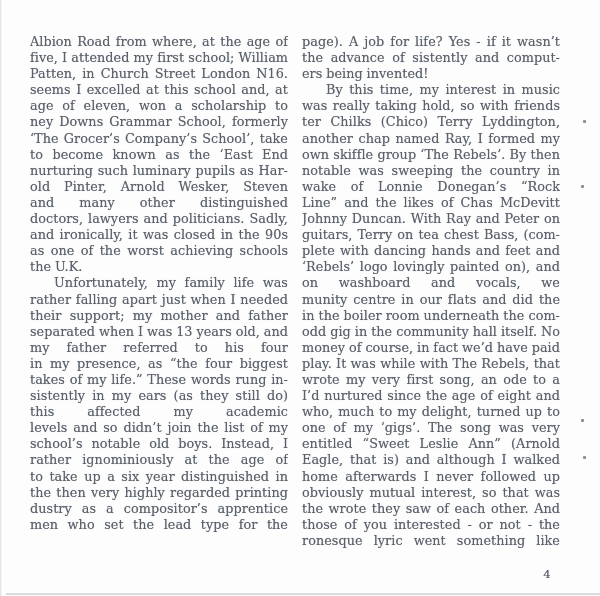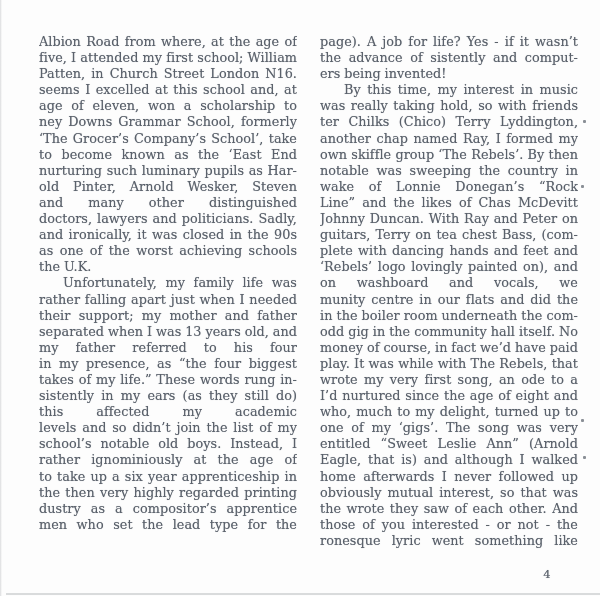--- a/index.html
+++ b/index.html
@@ -18,21 +18,20 @@
   .columns {
     position: absolute;
     top: 34px;
     left: 30px;
     display: flex;
     gap: 14px;
     filter: blur(0.25px);
   }
   .column {
     width: 258px;
-    margin-left: 9px;
   }
   .line {
     font-size: 12.8px;
     line-height: 16.1px;
     height: 16.1px;
     overflow: hidden;
     color: #5a616b;
     text-align: justify;
     text-align-last: justify;
     word-spacing: -0.3px;
@@ -108,21 +107,21 @@
         <div class="line">their support; my mother and father</div>
         <div class="line">separated when I was 13 years old, and</div>
         <div class="line">my father referred to his four offspring,</div>
         <div class="line">in my presence, as “the four biggest mis-</div>
         <div class="line">takes of my life.” These words rung in-</div>
         <div class="line">sistently in my ears (as they still do) and</div>
         <div class="line">this affected my academic performance,</div>
         <div class="line">levels and so didn’t join the list of my</div>
         <div class="line">school’s notable old boys. Instead, I left</div>
         <div class="line">rather ignominiously at the age of fifteen</div>
-        <div class="line">to take up a six year apprenticeship in</div>
+        <div class="line">to take up a six year distinguished in</div>
         <div class="line">the then very highly regarded printing in-</div>
         <div class="line">dustry as a compositor’s apprentice (the</div>
         <div class="line">men who set the lead type for the printed</div>
       </div>
     <div class="column">
         <div class="line">page). A job for life? Yes - if it wasn’t for</div>
         <div class="line">the advance of sistently and comput-</div>
         <div class="line end">ers being invented!</div>
         <div class="line indent">By this time, my interest in music</div>
         <div class="line">was really taking hold, so with friends Pe-</div>

